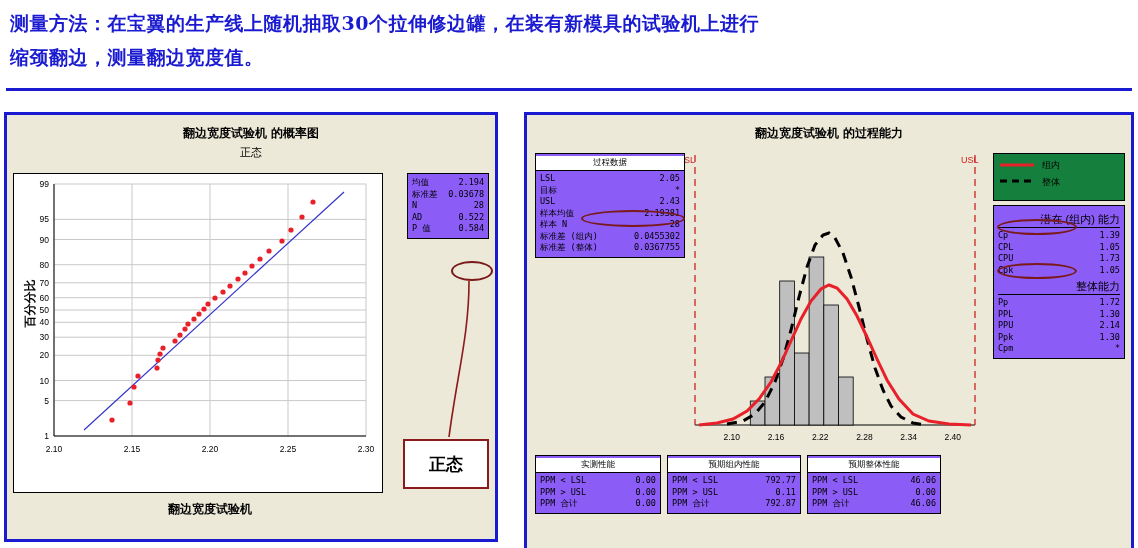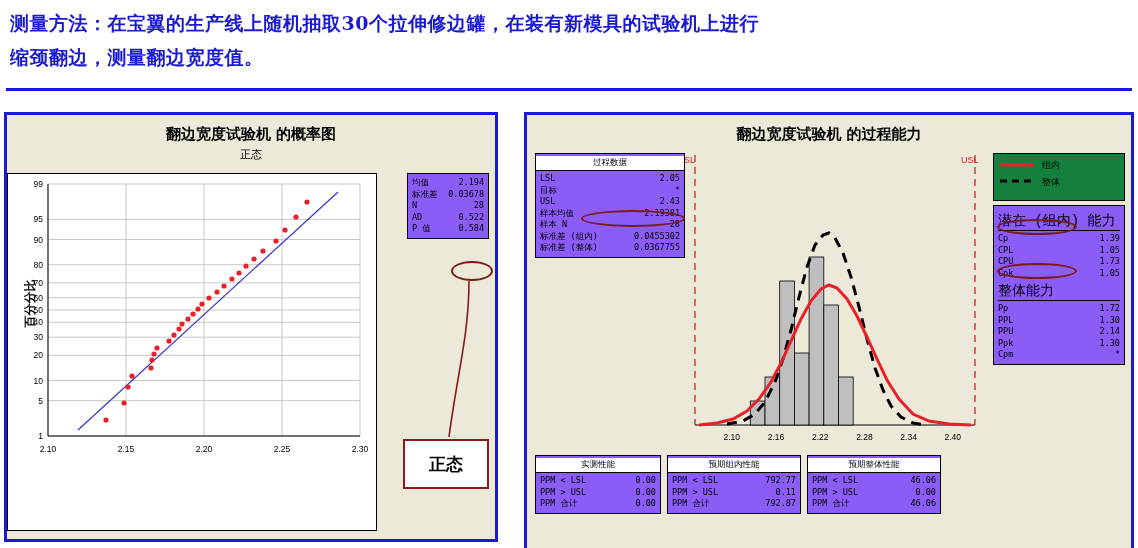--- a/index.html
+++ b/index.html
@@ -36,21 +36,21 @@
     border:3px solid #1a1ad0;
     background:#ece9d8;
   }
   #panel-left  { left:4px;  top:112px; width:494px; height:430px; }
   #panel-right { left:524px; top:112px; width:610px; height:508px; }
 
   .panel-title {
     text-align:center;
     font-family:"DejaVu Serif", serif;
     font-weight:700;
-    font-size:15px;
+    font-size:12px;
     color:#000;
     margin-top:10px;
   }
   .panel-subtitle {
     text-align:center;
     font-size:11px;
     color:#000;
     margin-top:3px;
   }
 
@@ -77,21 +77,21 @@
   }
   .info-box .row { display:flex; justify-content:space-between; line-height:11.5px; white-space:nowrap; }
   .info-box .row .k { padding-right:6px; }
   .info-box .row .v { text-align:right; }
   .info-box .bhead {
     text-align:center; font-family:"Liberation Sans",sans-serif; font-size:8.5px;
     border-bottom:1px solid #000; margin:-1px -4px 2px -4px; padding:1px 0 1px 0;
     background:#fff;
   }
   .group-head {
-    text-align:left; font-family:Liberation Mono, monospace; font-size:14px;
+    text-align:right; font-family:Liberation Sans, sans-serif; font-size:11px;
     border-bottom:1px solid #000; margin:3px 0 2px 0;
   }
 
   
   #callout-box {
     position:absolute; left:396px; top:324px; width:86px; height:50px;
     background:#ffffff; border:2px solid #8b1a1a;
     display:flex; align-items:center; justify-content:center;
     font-family:"DejaVu Serif", serif; font-weight:700; font-size:17px; color:#000;
   }
@@ -111,21 +111,21 @@
 <div id="header-note">
   <div class="line">测量方法：在宝翼的生产线上随机抽取30个拉伸修边罐，在装有新模具的试验机上进行</div>
   <div class="line">缩颈翻边，测量翻边宽度值。</div>
 </div>
 <div id="header-rule"></div>
 
 <div class="panel" id="panel-left">
   <div class="panel-title">翻边宽度试验机  的概率图</div>
   <div class="panel-subtitle">正态</div>
 
-  <div class="plot-area" id="prob-plot" style="left:0; top:58px; width:370px; height:358px;">
+  <div class="plot-area" id="prob-plot" style="left:6px; top:58px; width:370px; height:320px;">
     <svg width="368" height="298" viewBox="0 0 368 298">
 
       <g>
 
         <line x1="40" y1="10" x2="40" y2="262" stroke="#c9c9c9" stroke-width="1"></line>
         <line x1="118" y1="10" x2="118" y2="262" stroke="#c9c9c9" stroke-width="1"></line>
         <line x1="196" y1="10" x2="196" y2="262" stroke="#c9c9c9" stroke-width="1"></line>
         <line x1="274" y1="10" x2="274" y2="262" stroke="#c9c9c9" stroke-width="1"></line>
         <line x1="352" y1="10" x2="352" y2="262" stroke="#c9c9c9" stroke-width="1"></line>
 
@@ -202,20 +202,22 @@
         <circle cx="277" cy="56" r="2.6"></circle>
         <circle cx="288" cy="43" r="2.6"></circle>
         <circle cx="299" cy="28" r="2.6"></circle>
       </g>
     </svg>
   </div>
 
   <div style="position:absolute; left:-22px; top:180px; width:90px; transform:rotate(-90deg);
               text-align:center; font-family:'DejaVu Serif',serif; font-weight:700; font-size:12px;">百分分比</div>
 
+  <div style="position:absolute; left:18px; top:386px; width:370px; text-align:center;
+              font-family:'DejaVu Serif',serif; font-weight:700; font-size:12px;">翻边宽度试验机</div>
 
   <div class="info-box" id="prob-stats" style="left:400px; top:58px; width:82px;">
     <div class="row">
         <span class="k">均值</span>
         <span class="v">2.194</span>
       </div>
     <div class="row">
         <span class="k">标准差</span>
         <span class="v">0.03678</span>
       </div>

